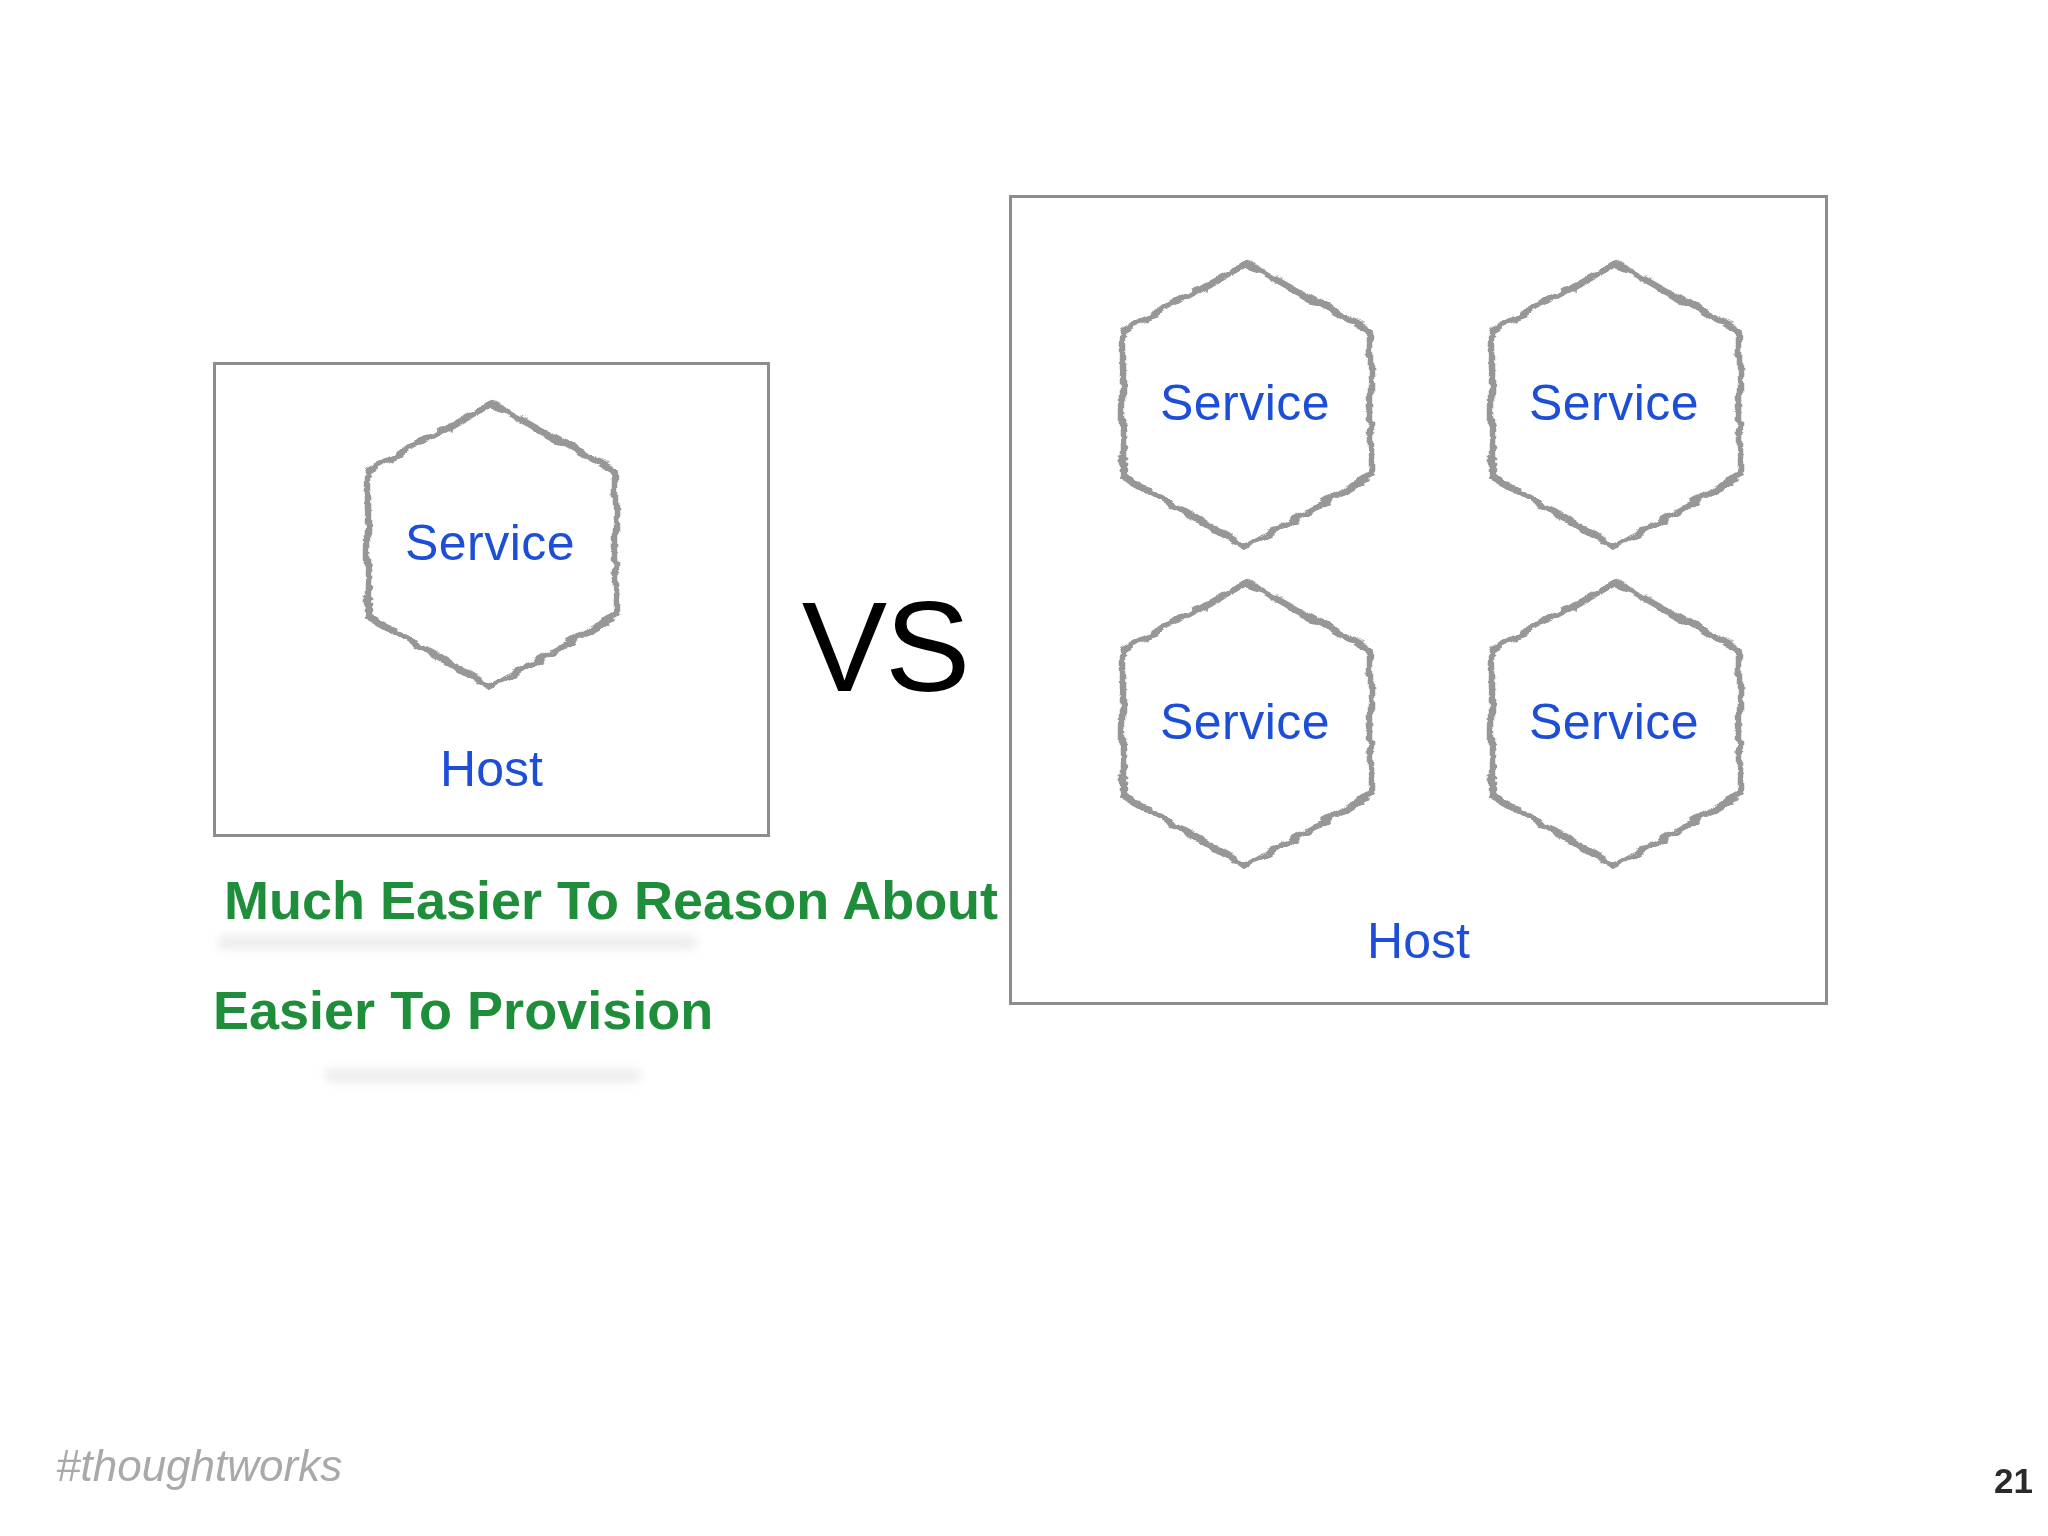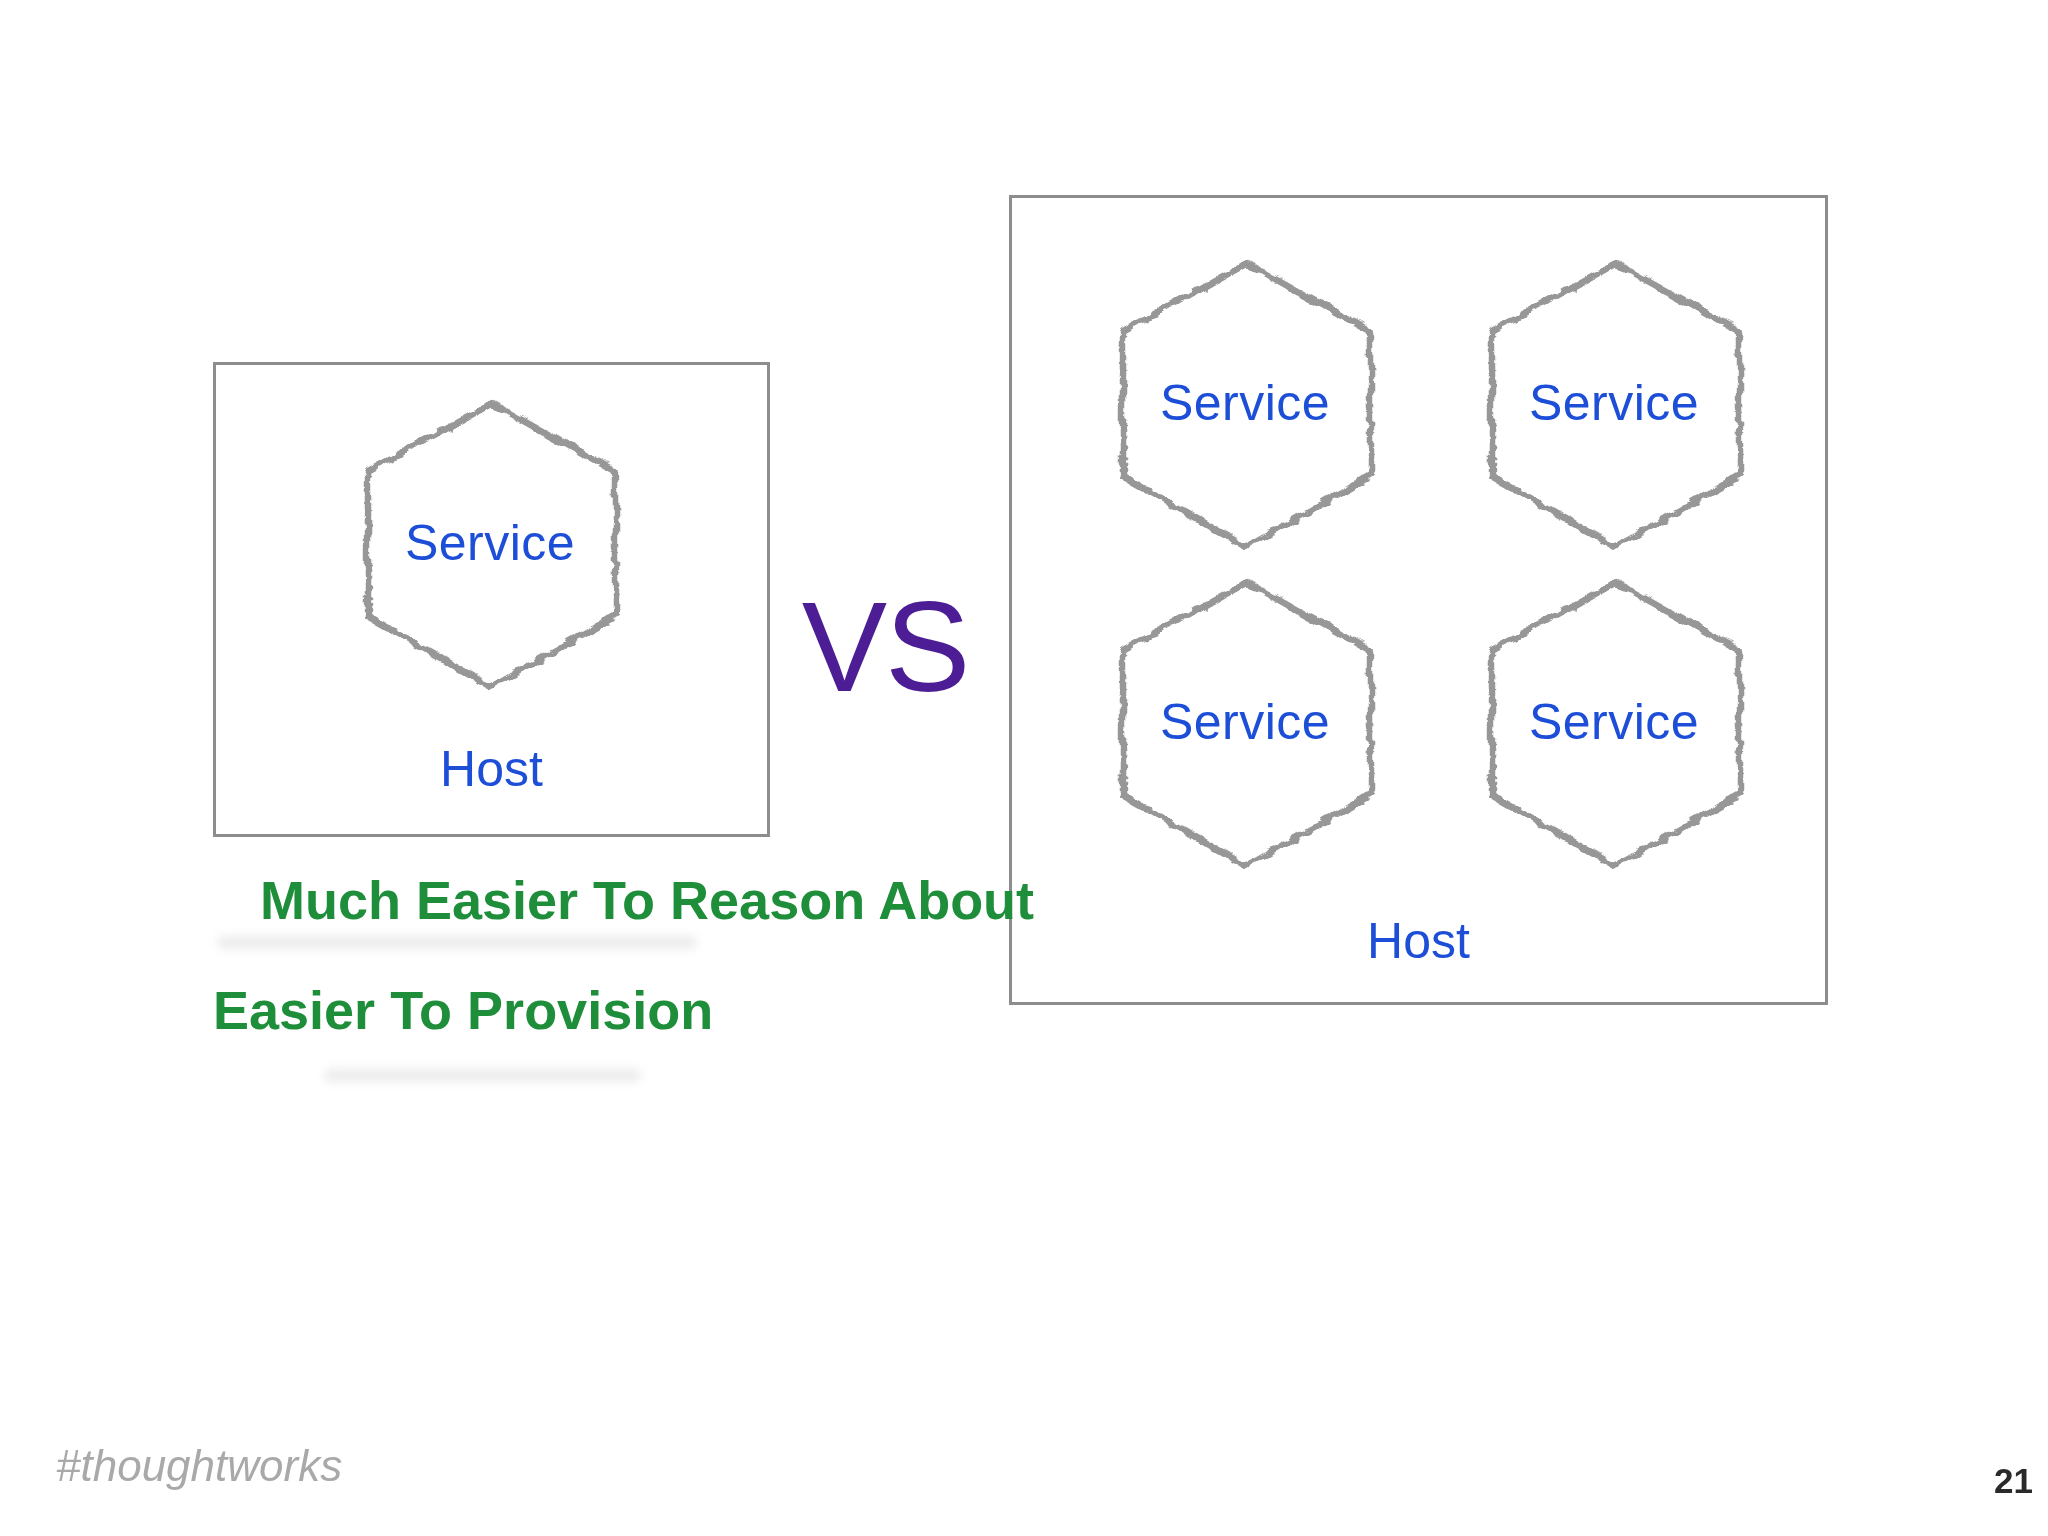--- a/index.html
+++ b/index.html
@@ -69,34 +69,34 @@
     position: absolute;
     left: 785px;
     top: 578px;
     width: 200px;
     height: 136px;
     display: flex;
     align-items: center;
     justify-content: center;
     font-size: 128px;
     font-weight: 300;
-    color: #4c1d95;
+    color: #000000;
     letter-spacing: -2px;
   }
 
   
   .benefit {
     position: absolute;
     font-weight: 700;
     font-size: 54px;
     line-height: 1;
     color: #1f8e3a;
     white-space: nowrap;
   }
-  #benefit-1 { left: 224px; top: 873px; margin-left: 36px; }
+  #benefit-1 { left: 224px; top: 873px; }
   #benefit-2 { left: 213px; top: 983px; }
 
   
   .shadow-artifact {
     position: absolute;
     background: rgba(120,120,120,0.14);
     filter: blur(5px);
     border-radius: 7px;
   }
   #shadow-artifact-1 { left: 217px; top: 936px; width: 480px; height: 13px; }

